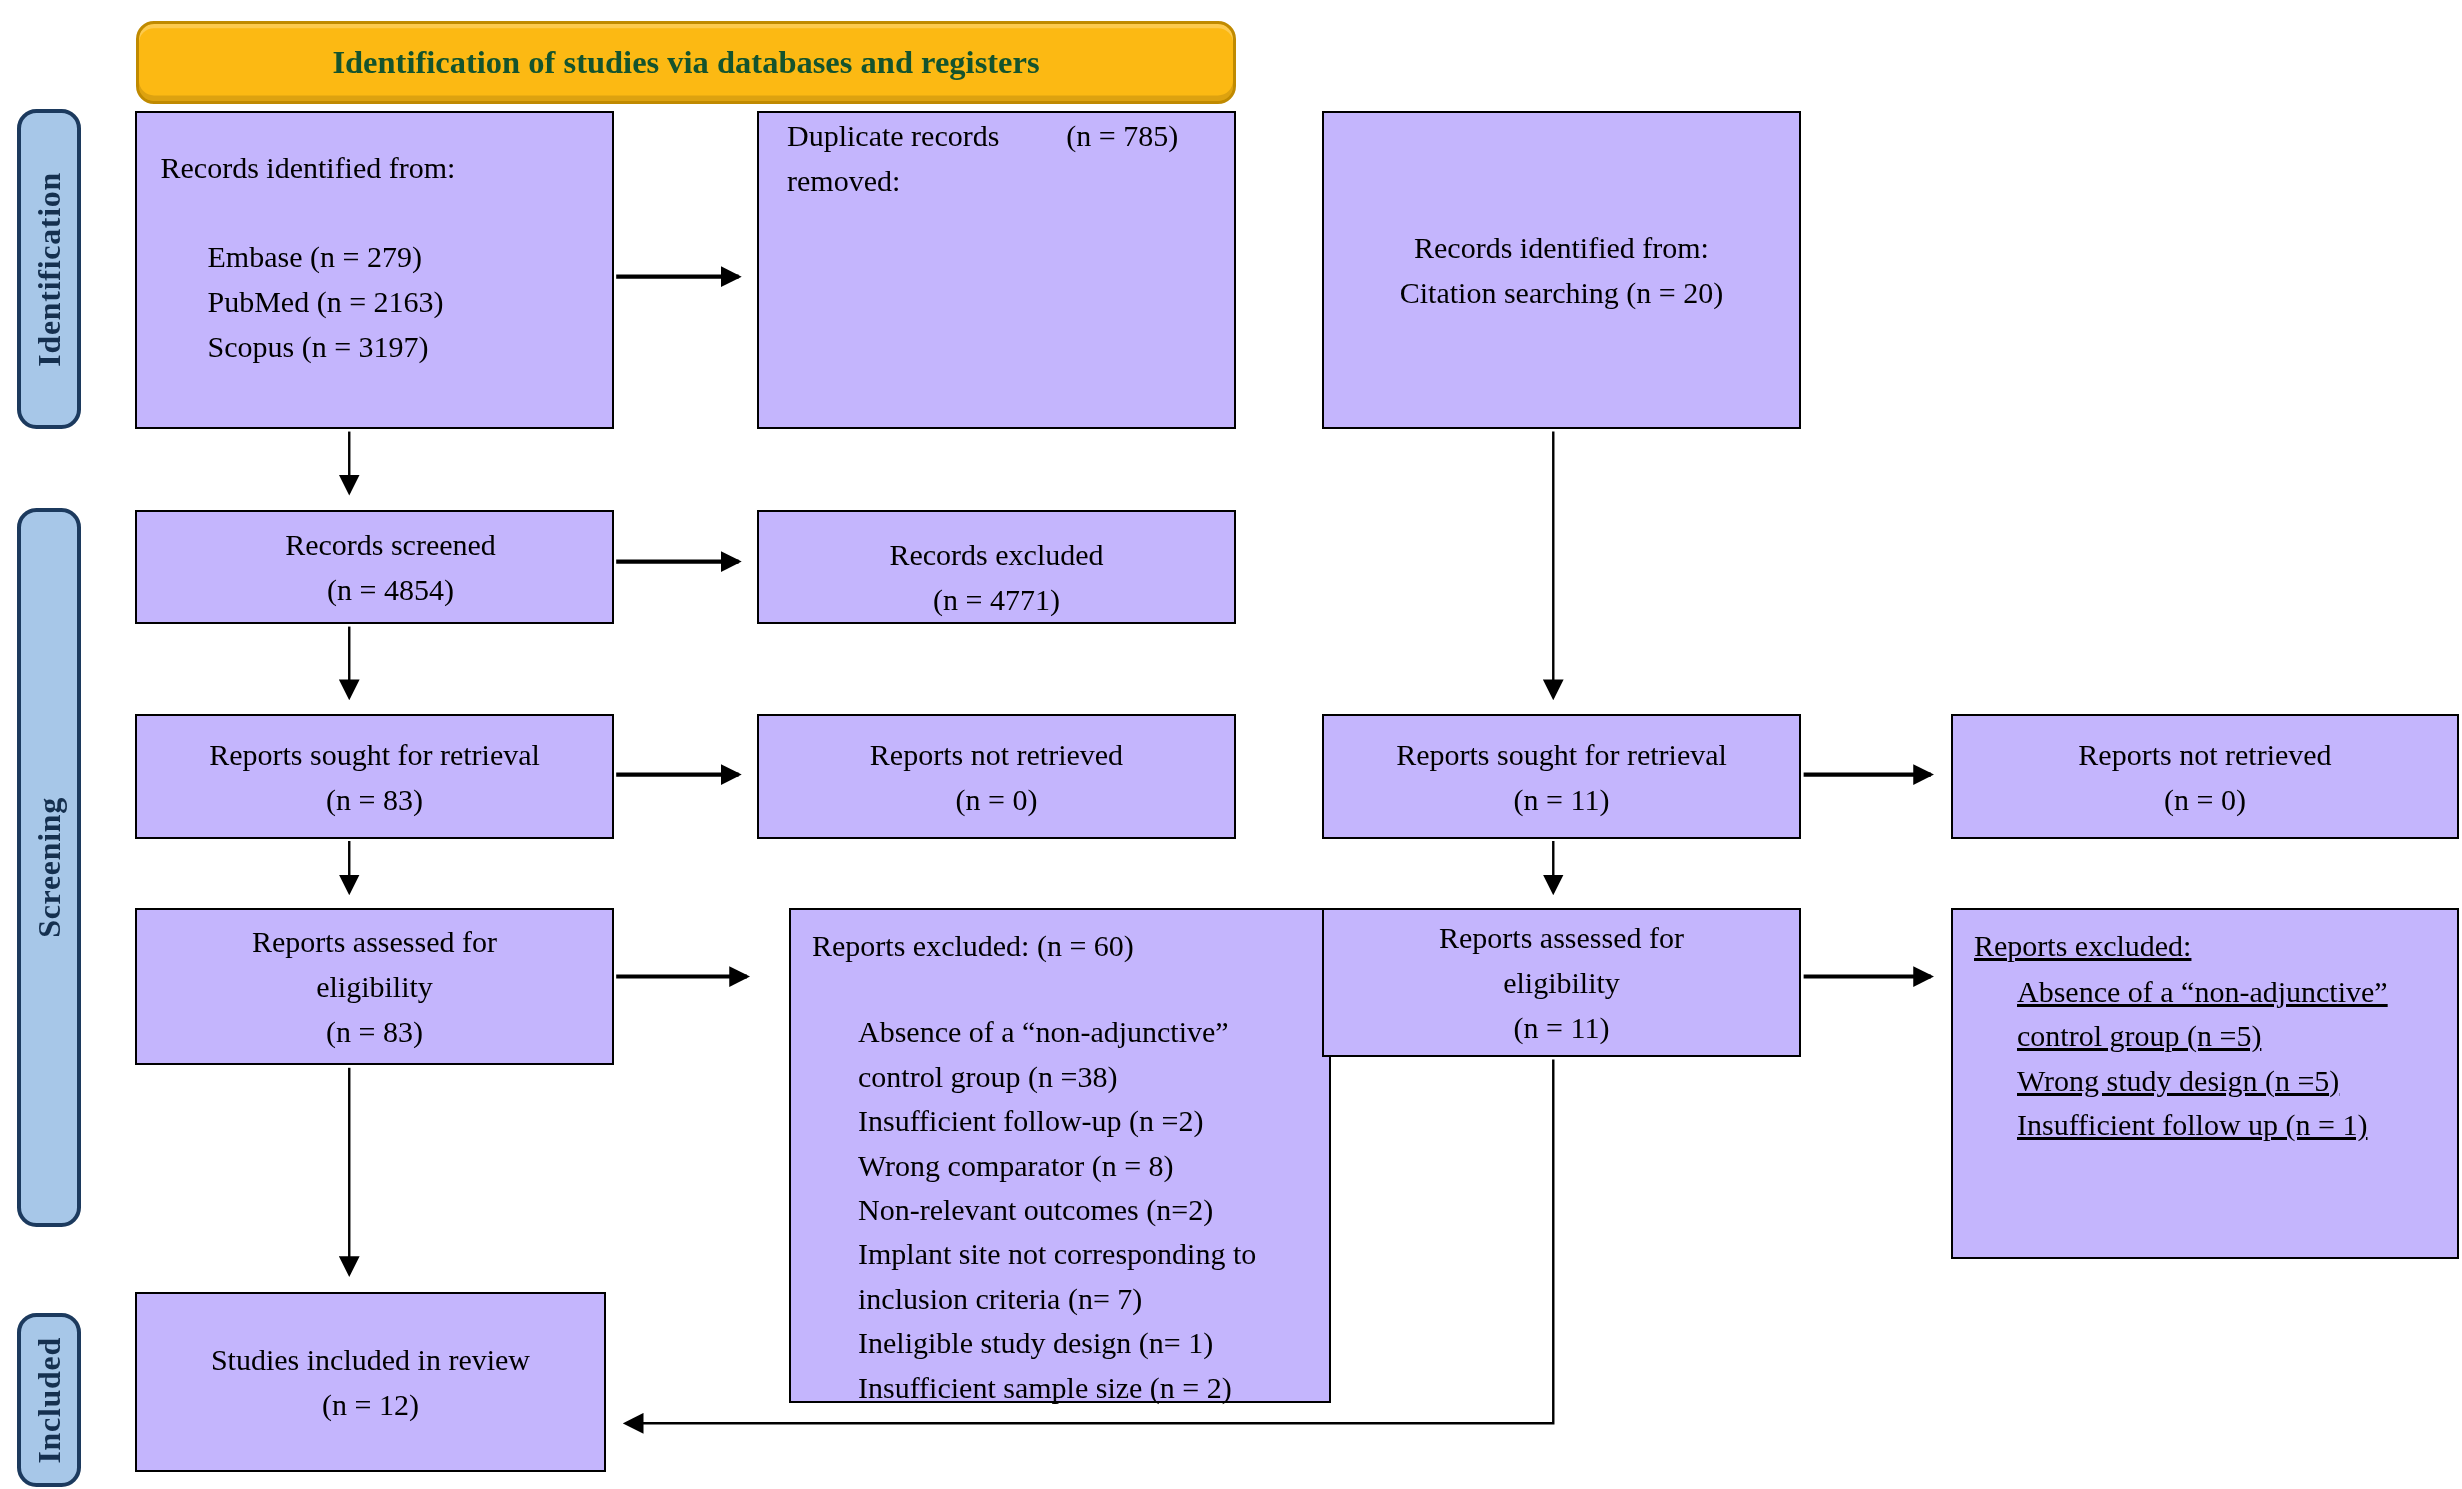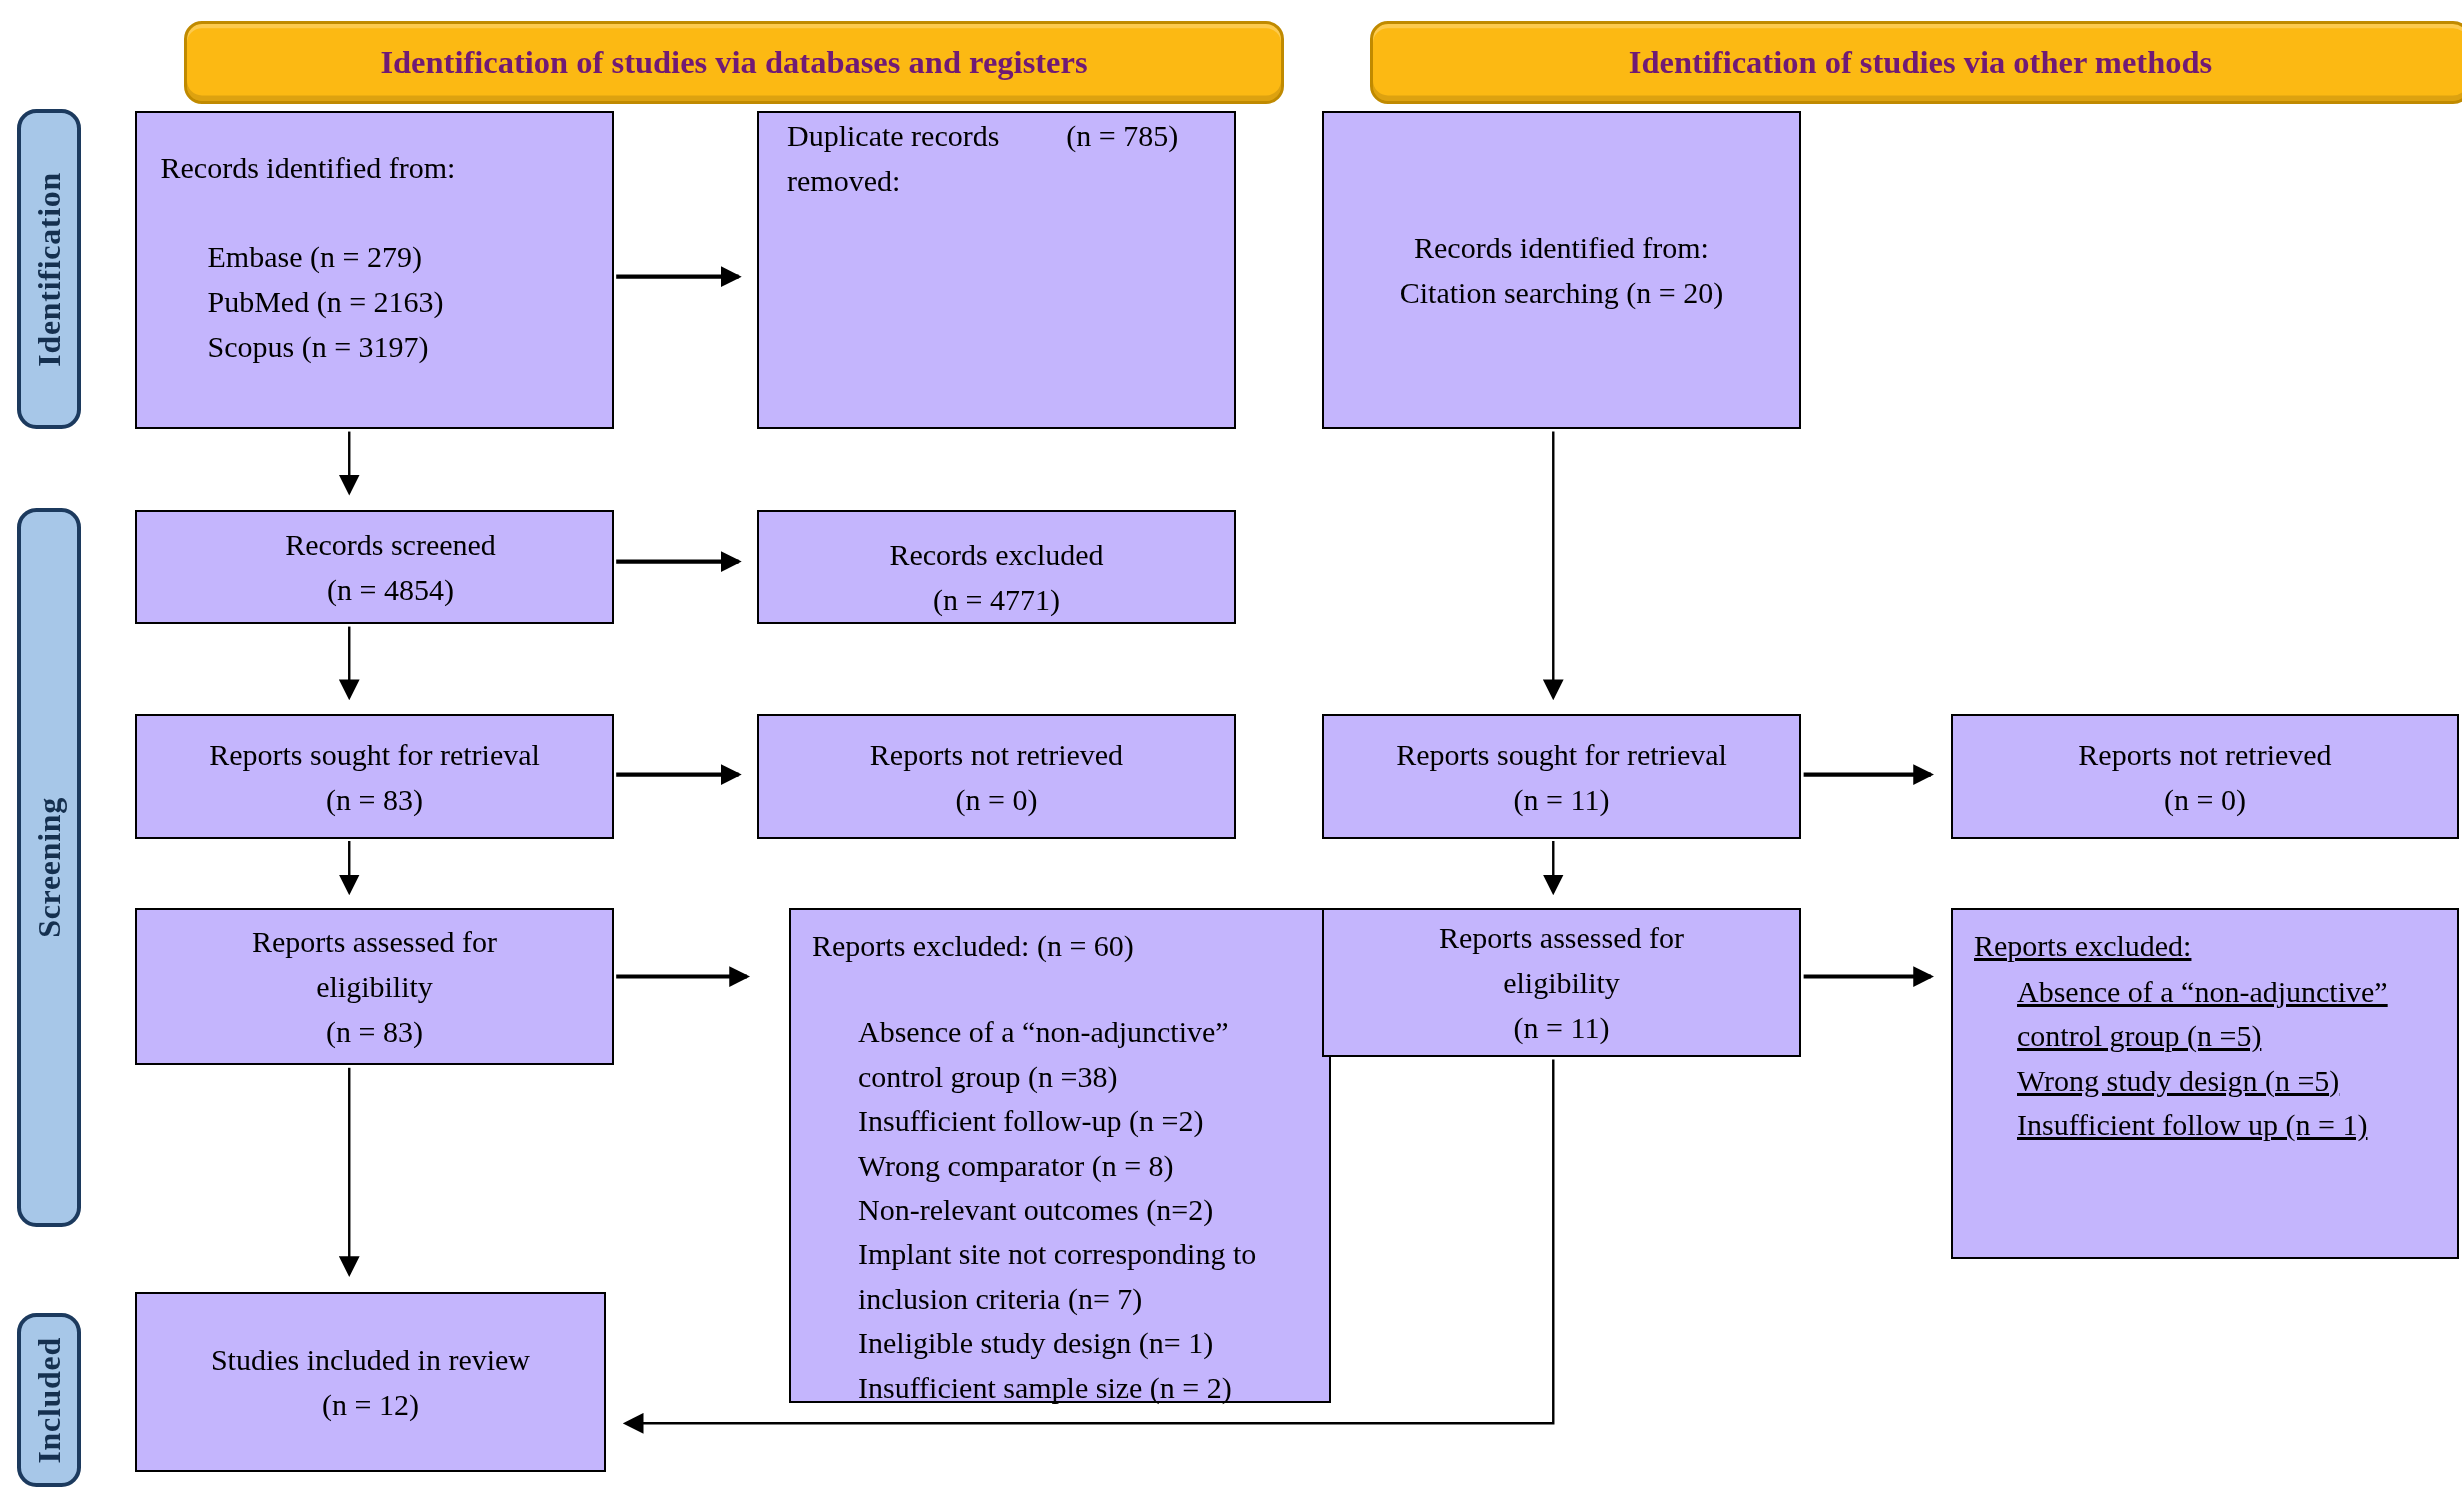--- a/index.html
+++ b/index.html
@@ -21,25 +21,24 @@
     overflow:hidden;
   }
   
   .banner{
     position:absolute;
     background:var(--banner-fill);
     border:3.5px solid var(--banner-border);
     border-radius:18px;
     display:flex;align-items:center;justify-content:center;
     font-weight:bold;font-size:32.5px;
-    color:#701a75;
+    color:#14532d;
     box-sizing:border-box;
     box-shadow:inset 0 4.2px 0 rgba(255,255,255,.25), inset 0 -5.5px 0 rgba(0,0,0,.12);
     text-align:center;
-    margin-left:48px;
   }
   
   .stage{
     position:absolute;
     background:var(--stage-fill);
     border:4.8px solid var(--stage-border);
     border-radius:19.4px;
     box-sizing:border-box;
     display:flex;align-items:center;justify-content:center;
   }
@@ -114,23 +113,20 @@
   <div class="stage" style="left:17.3px;top:508px;width:64px;height:719px;">
     <span>Screening</span>
   </div>
   <div class="stage" style="left:17.3px;top:1313px;width:64px;height:174px;">
     <span>Included</span>
   </div>
 
   <div class="banner" style="left:136px;top:21px;width:1100px;height:83px;">
     <span>Identification of studies via databases and registers</span>
   </div>
-  <div class="banner" style="left:1322px;top:21px;width:1101px;height:83px;">
-    <span>Identification of studies via other methods</span>
-  </div>
 
   <div class="box pad-list" style="left:135px;top:111px;width:479px;height:318px;">
     <div class="line">Records identified from:</div>
     <div class="items prelines">Embase (n = 279)
 PubMed (n = 2163)
 Scopus (n = 3197)</div>
   </div>
 
   <div class="box center" style="left:135px;top:510px;width:479px;height:114px;padding-left:32px;">
     <div class="line">Records screened</div>

